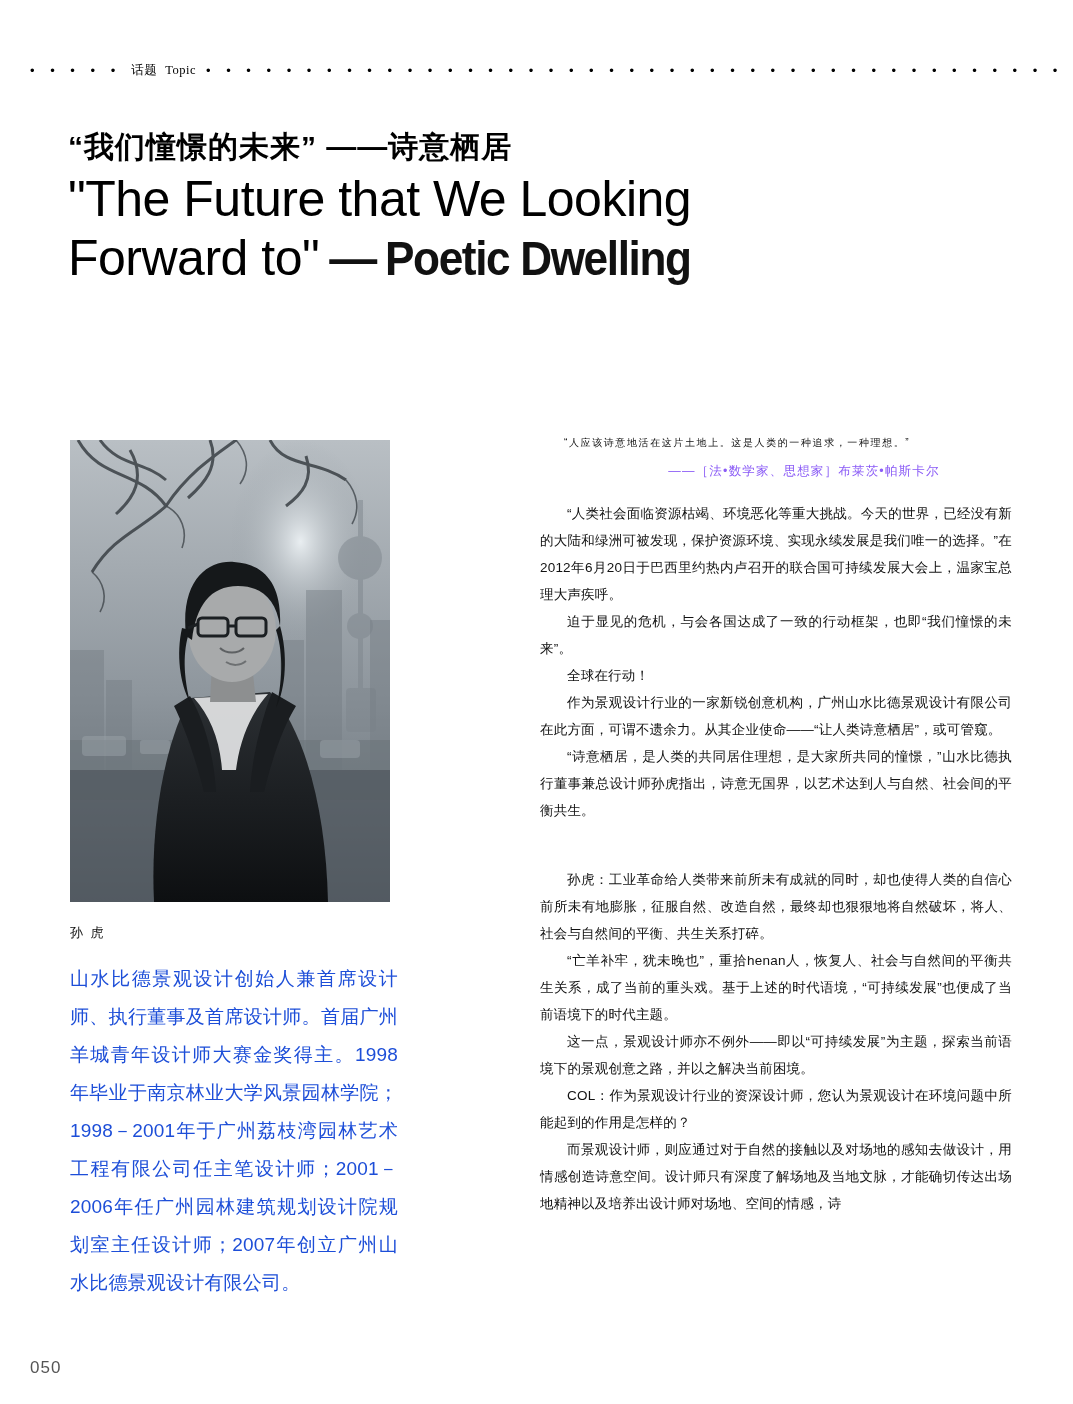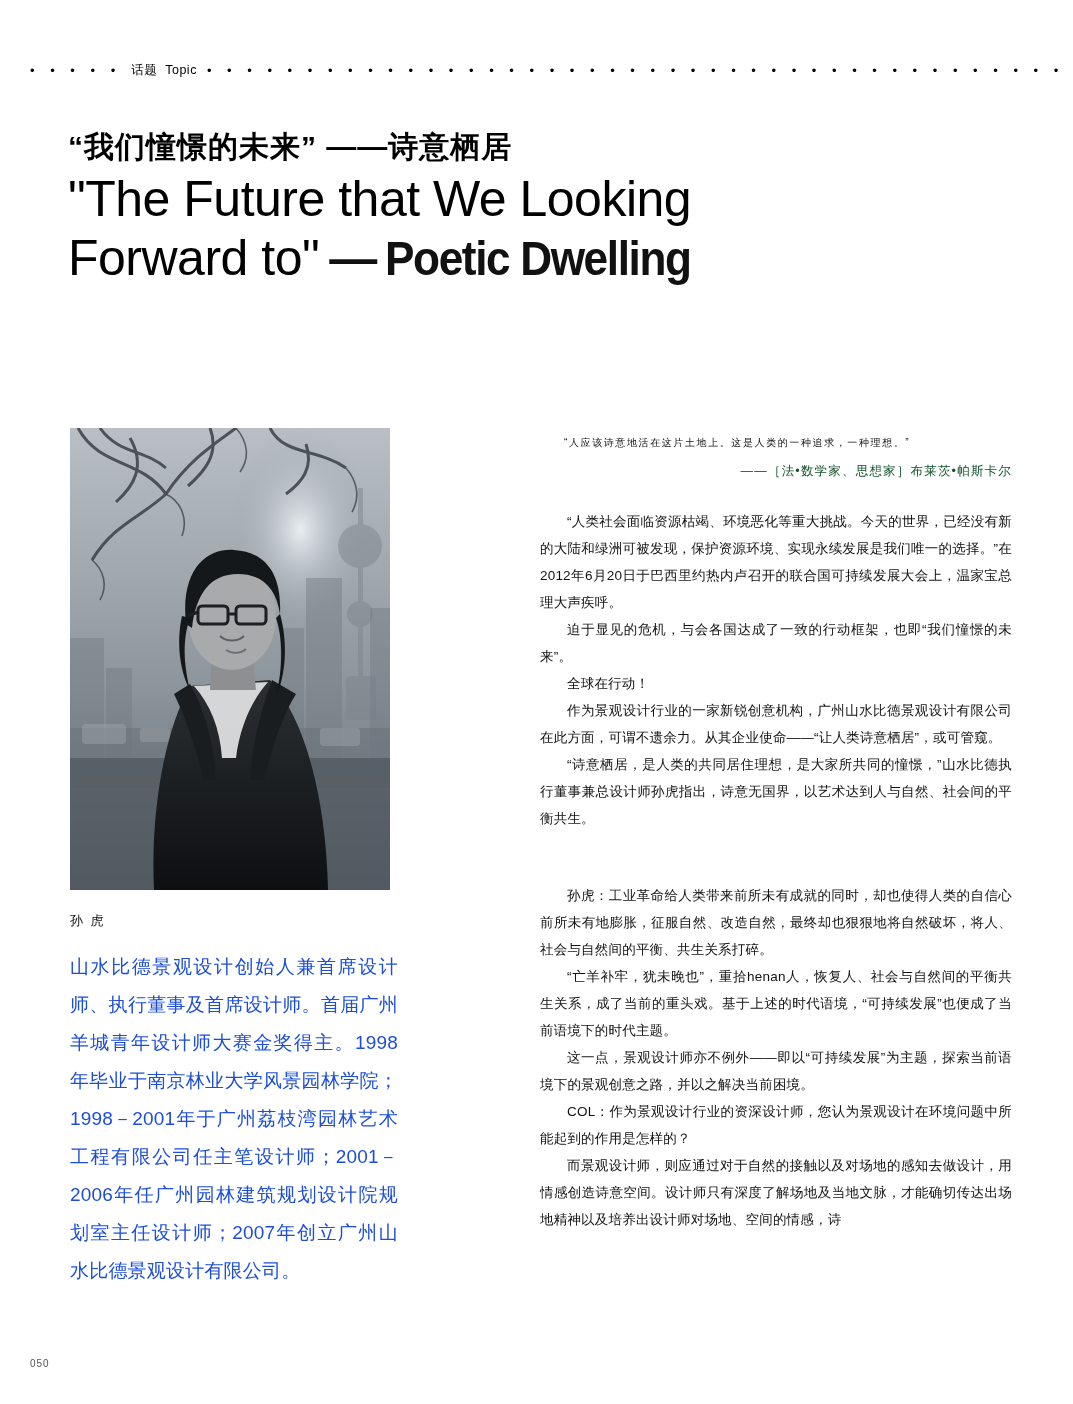--- a/index.html
+++ b/index.html
@@ -35,21 +35,21 @@
   }
   .header-label {
     margin-left: 10px;
     font-size: 12.5px;
     color: #000;
     white-space: nowrap;
     letter-spacing: 0.5px;
   }
   .header-label .en {
     margin-left: 8px;
-    font-family: Liberation Sans, sans-serif;
+    font-family: Liberation Serif, serif;
   }
   .dots-right {
     margin-left: 10px;
     flex: 1;
     letter-spacing: 6px;
     font-size: 13px;
     color: #000;
     line-height: 1;
     overflow: hidden;
     white-space: nowrap;
@@ -104,21 +104,21 @@
     letter-spacing: -1.5px;
     font-stretch: condensed;
     transform: scaleX(0.92);
     transform-origin: left bottom;
     display: inline-block;
   }
 
   
   .left-col {
     position: absolute;
-    top: 428px;
+    top: 440px;
     left: 70px;
     width: 328px;
   }
   .portrait {
     width: 320px;
     height: 462px;
     position: relative;
     overflow: hidden;
     background: #6d757c;
   }
@@ -149,47 +149,47 @@
   .quote {
     font-size: 10px;
     line-height: 2.1;
     color: #111;
     text-indent: 24px;
     letter-spacing: 1.6px;
   }
   .quote-attr {
     margin-top: 10px;
     font-size: 12.5px;
-    color: #14532d;
-    text-align: right;
+    color: #8b5cf6;
+    text-align: center;
     padding-left: 56px;
     letter-spacing: 1.2px;
   }
   .body-block {
-    margin-top: 28px;
+    margin-top: 20px;
   }
   .body-block p {
     margin: 0;
     font-size: 13.5px;
     line-height: 2.0;
     color: #111;
     text-align: justify;
     text-indent: 27px;
     letter-spacing: 0.2px;
   }
   .gap {
     height: 22px;
   }
 
   
   .page-num {
     position: absolute;
     left: 30px;
     top: 1358px;
-    font-size: 10px;
+    font-size: 17px;
     color: #555;
     letter-spacing: 1px;
   }
 </style>
 </head>
 <body>
 
 <div class="header">
   <span class="dots-left">• • • • •</span>
   <span class="header-label">

